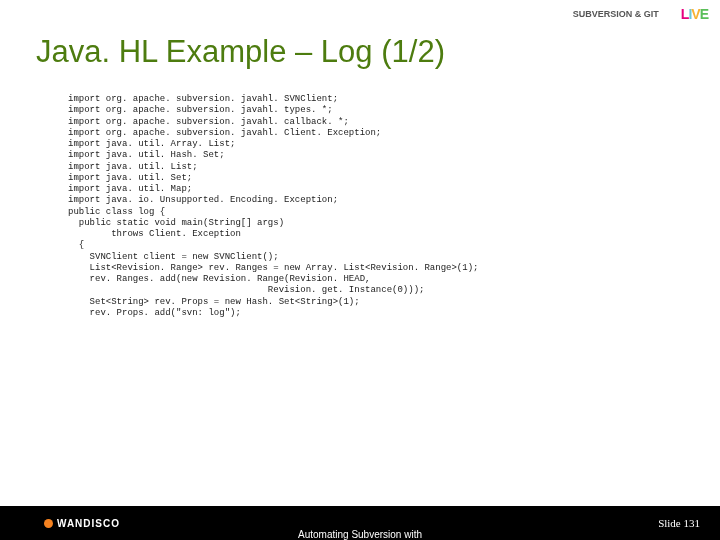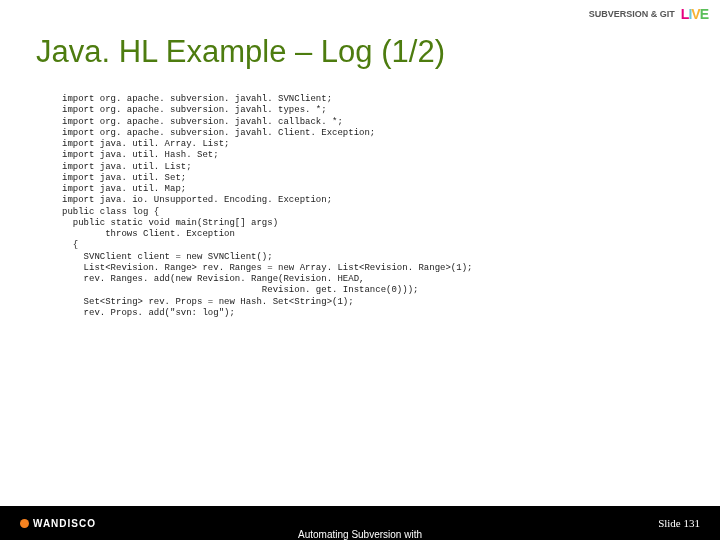--- a/index.html
+++ b/index.html
@@ -14,21 +14,21 @@
   }
   .top-logo {
     position: absolute;
     top: 6px;
     right: 12px;
     font-size: 9px;
     font-weight: bold;
     color: #555;
     display: flex;
     align-items: center;
-    gap: 6px;
+    gap: 22px;
   }
   .live-badge {
     display: inline-block;
     font-size: 14px;
     font-weight: 900;
     letter-spacing: -1px;
     text-align: center;
   }
   .live-badge span:nth-child(1){color:#e6007e;}
   .live-badge span:nth-child(2){color:#6dc6d6;}
@@ -38,39 +38,40 @@
     position: absolute;
     top: 34px;
     left: 36px;
     font-size: 31px;
     color: #4d7c0f;
     font-weight: 400;
   }
   .code {
     position: absolute;
     top: 94px;
-    left: 62px;
+    left: 68px;
     font-family: "Courier New", monospace;
     font-size: 9px;
     line-height: 1.25;
     color: #222;
     white-space: pre;
   }
   .code .hl { font-weight: normal; }
   .footer {
     position: absolute;
     bottom: 0;
     left: 0;
     right: 0;
     height: 34px;
     background: #000;
     color: #fff;
     font-size: 10px;
     display: flex;
     align-items: center;
+    padding-left: 24px;
   }
   .footer .brand {
     margin-left: 20px;
     font-weight: bold;
     letter-spacing: 1px;
     display: flex;
     align-items: center;
     gap: 4px;
   }
   .footer .brand .dot {

